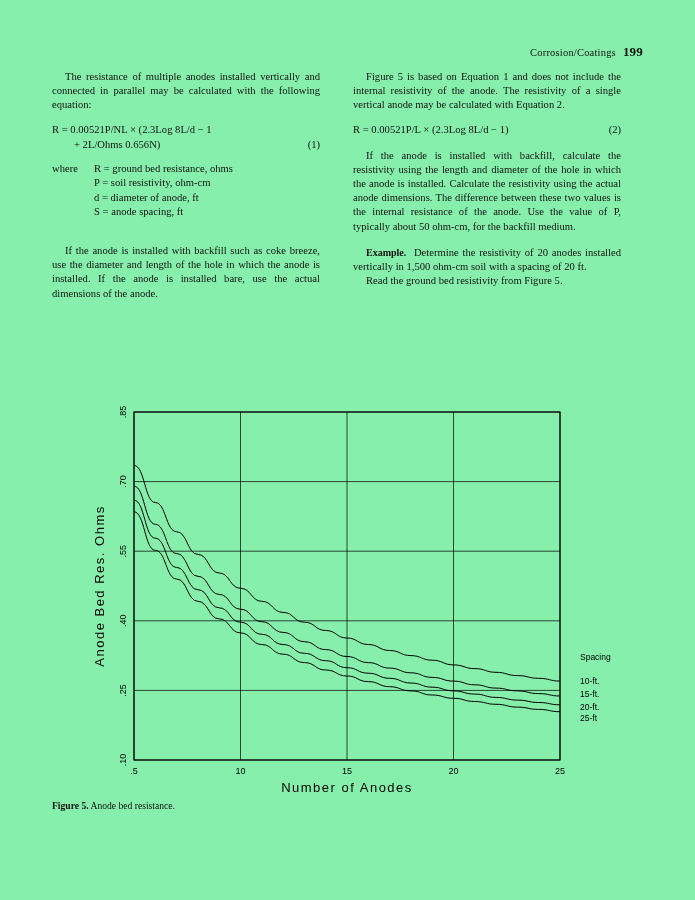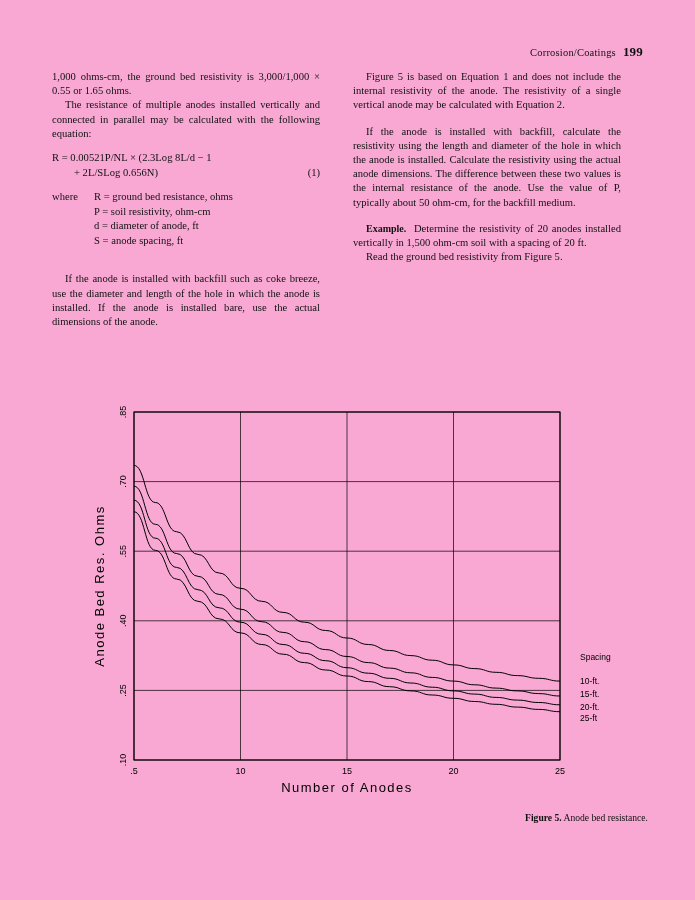--- a/index.html
+++ b/index.html
@@ -4,21 +4,21 @@
 <style>
   html, body {
     margin: 0;
     padding: 0;
     background: #ffffff;
   }
   .page {
     position: relative;
     width: 695px;
     height: 900px;
-    background: #f9a8d4;
+    background: #86efac;
     font-family: "Liberation Serif", serif;
     color: #111;
     overflow: hidden;
   }
   .header {
     position: absolute;
     top: 44px;
     right: 52px;
     font-size: 10.5px;
     letter-spacing: 0.2px;
@@ -81,43 +81,41 @@
     left: 52px;
     top: 388px;
     width: 596px;
     height: 440px;
   }
   .figcap {
     position: absolute;
     left: 0;
     top: 412px;
     width: 596px;
-    text-align: right;
+    text-align: left;
     font-size: 9.6px;
-    margin-top: 12px;
   }
   .figcap b { font-weight: bold; }
   .chart-svg { display: block; }
 </style>
 </head>
 <body>
 
 <div class="page">
 
   <div class="header">
     <span class="title">Corrosion/Coatings</span><span class="pageno">199</span>
   </div>
 
   <div class="col col-left">
-    <p>1,000 ohms-cm, the ground bed resistivity is 3,000/1,000 × 0.55 or 1.65 ohms.</p>
     <p class="indent">The resistance of multiple anodes installed vertically and connected in parallel may be calculated with the following equation:</p>
 
     <div class="eqline">
       <div>R = 0.00521P/NL × (2.3Log 8L/d − 1</div>
-      <div class="eq-cont">+ 2L/SLog 0.656N)</div>
+      <div class="eq-cont">+ 2L/Ohms 0.656N)</div>
       <span class="num" style="top:15px;">(1)</span>
     </div>
 
     <div class="wherelist">
       <div class="row">
         <span class="lbl">where</span><span class="vardef"><span>R</span> <span>= ground bed resistance, ohms</span></span>
       </div>
       <div class="row">
         <span class="lbl"></span><span class="vardef"><span>P</span> <span>= soil resistivity, ohm-cm</span></span>
       </div>
@@ -128,20 +126,24 @@
         <span class="lbl"></span><span class="vardef"><span>S</span> <span>= anode spacing, ft</span></span>
       </div>
     </div>
 
     <p class="indent" style="margin-top:24px;">If the anode is installed with backfill such as coke breeze, use the diameter and length of the hole in which the anode is installed. If the anode is installed bare, use the actual dimensions of the anode.</p>
   </div>
 
   <div class="col col-right">
     <p class="indent">Figure 5 is based on Equation 1 and does not include the internal resistivity of the anode. The resistivity of a single vertical anode may be calculated with Equation 2.</p>
 
+    <div class="eqline">
+      <div>R = 0.00521P/L × (2.3Log 8L/d − 1)</div>
+      <span class="num">(2)</span>
+    </div>
 
     <p class="indent" style="margin-top:12px;">If the anode is installed with backfill, calculate the resistivity using the length and diameter of the hole in which the anode is installed. Calculate the resistivity using the actual anode dimensions. The difference between these two values is the internal resistance of the anode. Use the value of P, typically about 50 ohm-cm, for the backfill medium.</p>
 
     <p class="indent" style="margin-top:12px;"><span class="ex-head">Example.</span>&nbsp;&nbsp;<span>Determine the resistivity of 20 anodes installed vertically in 1,500 ohm-cm soil with a spacing of 20 ft.</span></p>
     <p class="indent">Read the ground bed resistivity from Figure 5.</p>
   </div>
 
   <div class="figure">
     <svg class="chart-svg" id="chart" width="596" height="405" viewBox="0 0 596 405">
         <line x1="82" y1="372" x2="508" y2="372" stroke="#000" stroke-width="0.7"></line>

